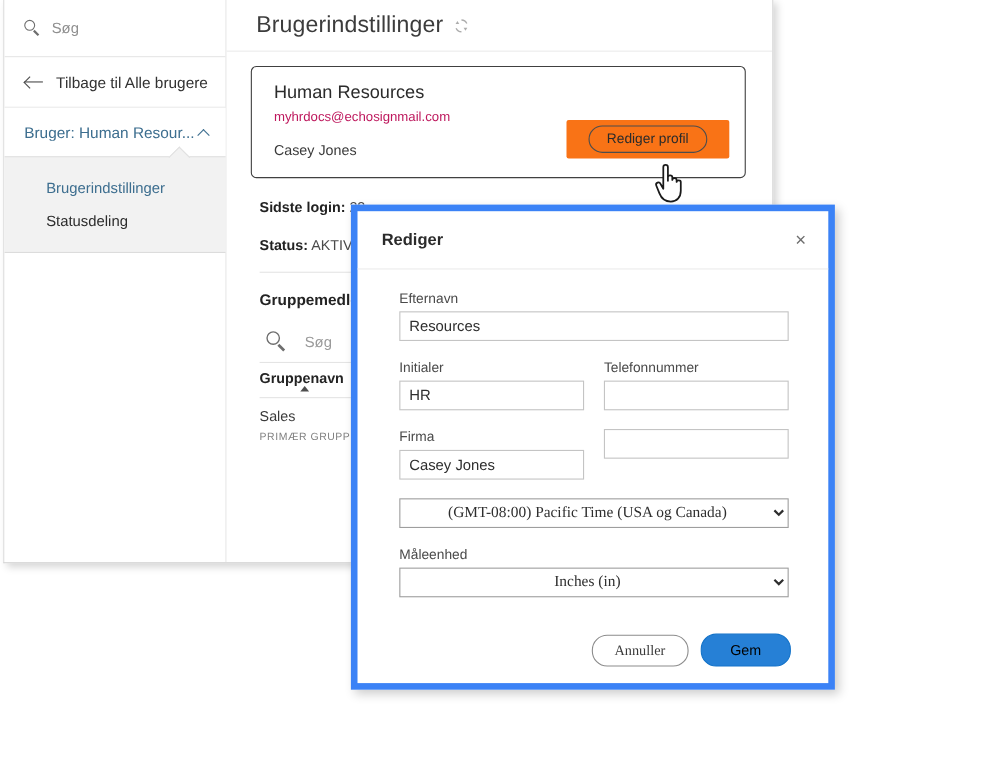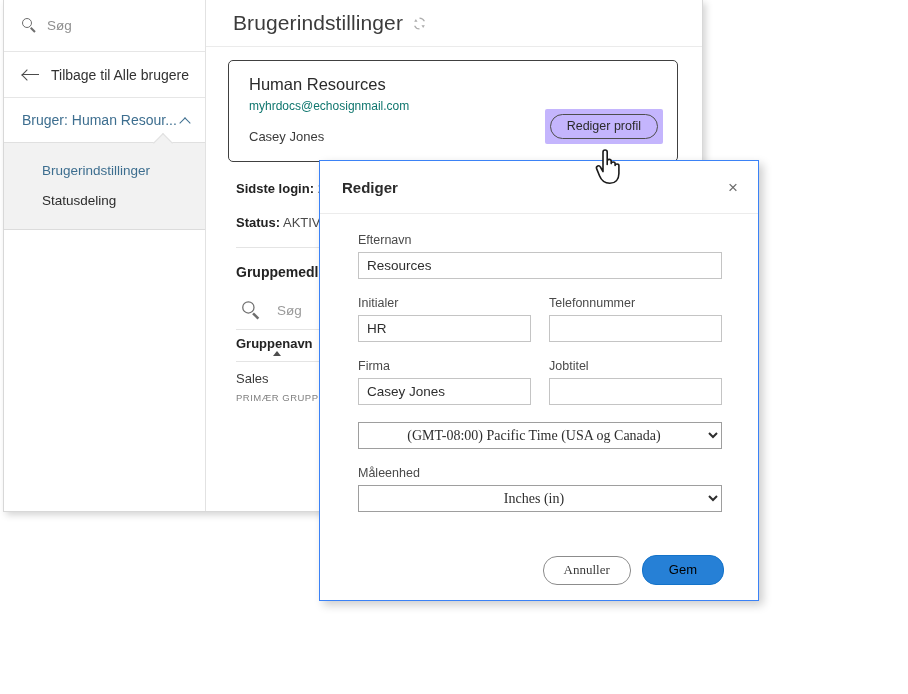--- a/index.html
+++ b/index.html
@@ -220,35 +220,35 @@
   .profile-card h2 {
     margin: 0;
     font-size: 16.5px;
     font-weight: normal;
     color: #2b2b2b;
   }
   .profile-card .email {
     display: block;
     margin-top: 5px;
     font-size: 12px;
-    color: #0f766e;
+    color: #be185d;
     text-decoration: none;
   }
   .profile-card .person {
     margin-top: 16px;
     font-size: 13px;
     color: #3a3a3a;
   }
 
   .hl-wrap {
     position: absolute;
     right: 14px;
     top: 48px;
-    background: #c4b5fd;
-    padding: 5px 5px;
+    background: #f97316;
+    padding: 5px 20px;
     border-radius: 2px;
   }
   .edit-btn {
     border: 1.3px solid #4d4d4d;
     border-radius: 16px;
     background: transparent;
     font-family: inherit;
     font-size: 12.5px;
     color: #2b2b2b;
     padding: 4px 16px 5px 16px;
@@ -325,25 +325,25 @@
     margin-top: 6px;
     font-size: 9.5px;
     letter-spacing: .5px;
     color: #808080;
   }
 
   
   #modal {
     position: absolute;
     left: 319px;
-    top: 160px;
+    top: 186px;
     width: 440px;
     height: 441px;
     background: #ffffff;
-    border: 1px solid #3b82f6;
+    border: 6px solid #3b82f6;
     box-sizing: border-box;
     box-shadow: 4px 4px 9px rgba(0,0,0,0.20);
     z-index: 50;
   }
   #modal-head {
     height: 53px;
     display: flex;
     align-items: center;
     padding: 0 16px 0 22px;
     border-bottom: 1px solid #ececec;
@@ -566,21 +566,20 @@
         <input type="text" value="" style="">
       </div>
     </div>
 
     <div class="frow">
       <div class="fld">
         <label>Firma</label>
         <input type="text" value="Casey Jones" style="">
       </div>
       <div class="fld">
-        <label>Jobtitel</label>
         <input type="text" value="" style="">
       </div>
     </div>
 
     <div class="frow">
       <div class="fld full">
         <select>
           <option>(GMT-08:00) Pacific Time (USA og Canada)</option>
         </select>
       </div>

